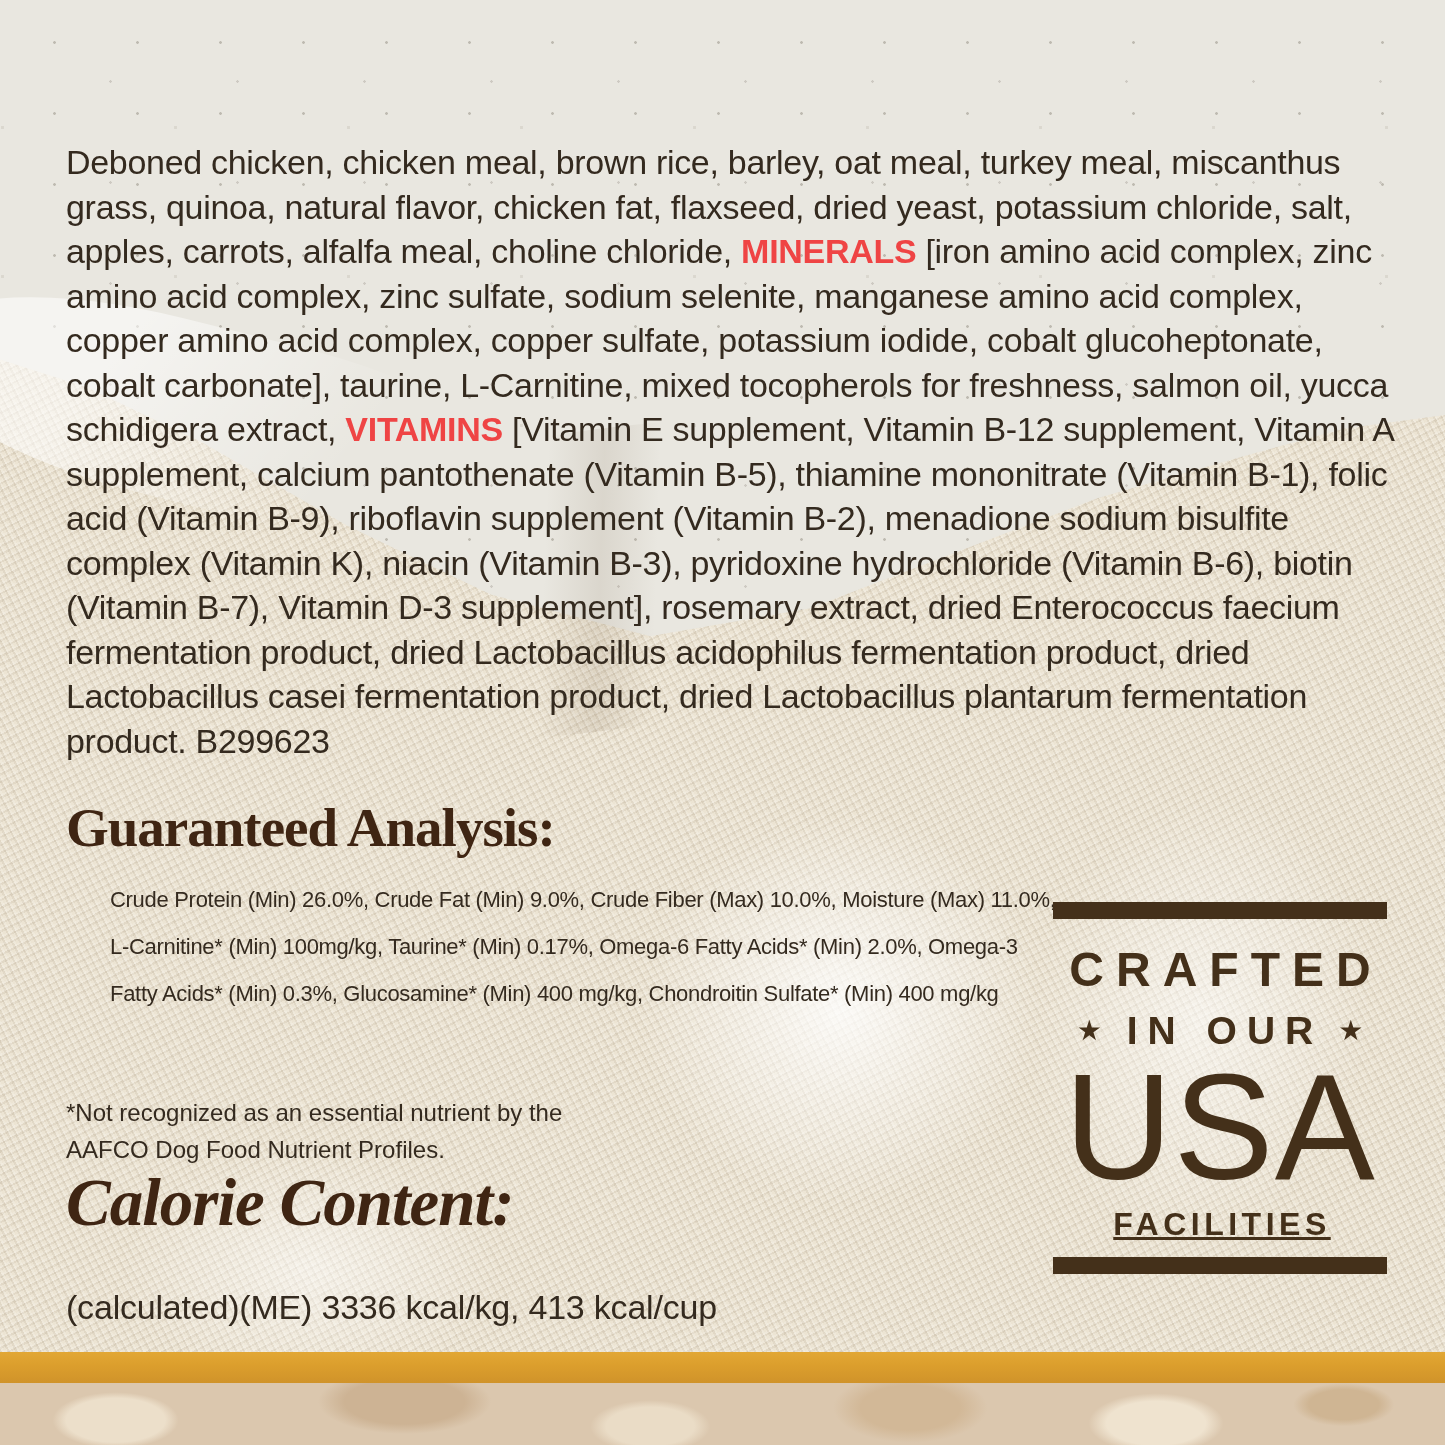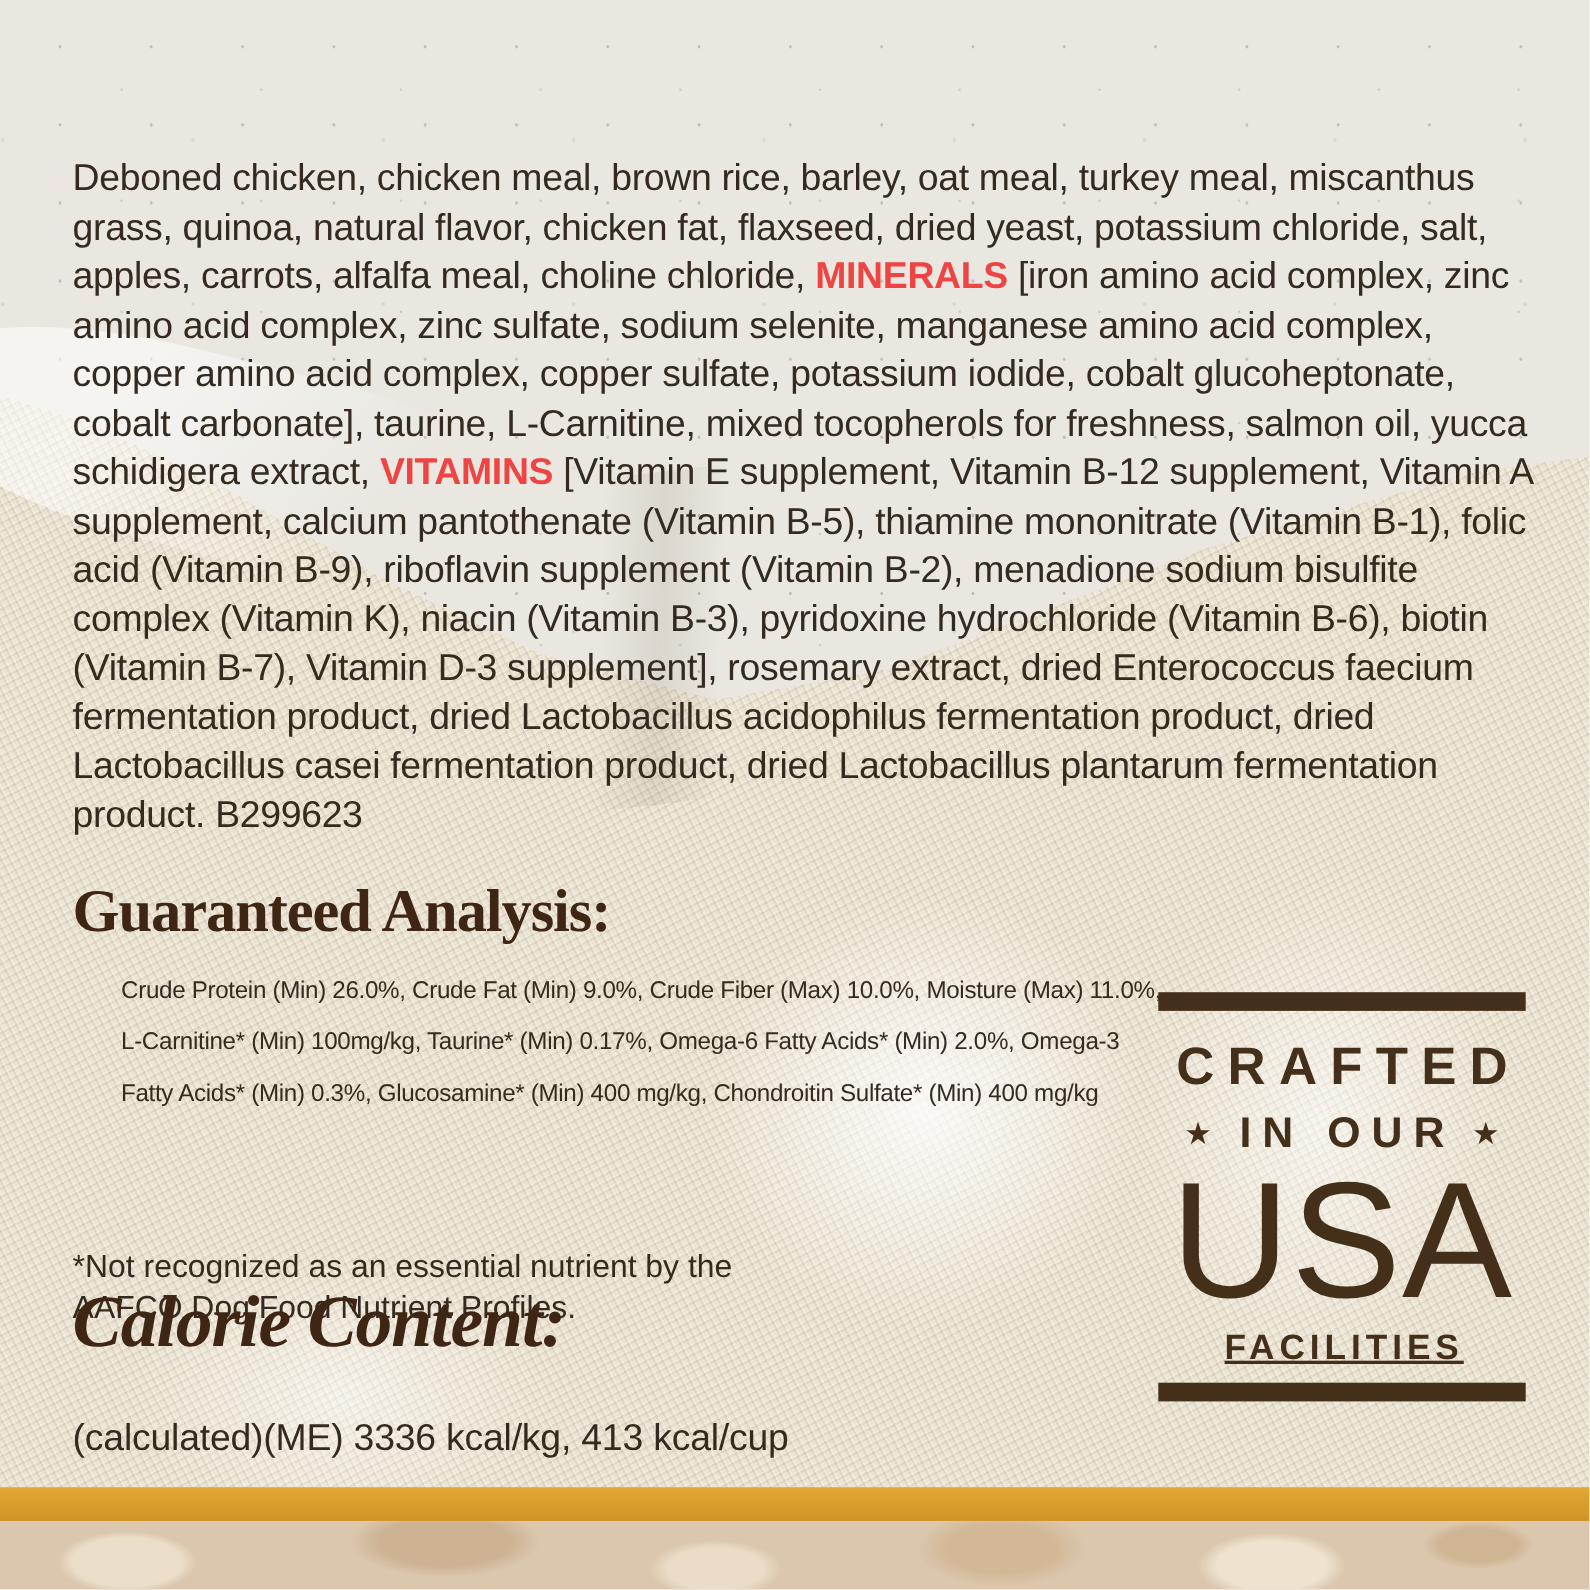--- a/index.html
+++ b/index.html
@@ -48,21 +48,21 @@
       radial-gradient(70px 30px at 93% 35%, #cfb593 0 50%, rgba(0,0,0,0) 72%);}
   
   .abs{position:absolute;}
   h1,h2{font-family:"Liberation Serif","DejaVu Serif",serif;font-weight:700;
     color:var(--heading_brown);letter-spacing:-1px;}
   .ing-heading{left:66px;top:56px;font-size:58px;}
   .ing-body{left:66px;top:140px;width:1330px;font-size:34px;line-height:44.5px;letter-spacing:-.3px;}
   .ing-body .b{font-weight:700;color:#ef4444;}
   .ga-heading{left:66px;top:796px;font-size:55px;}
   .ga-body{left:66px;top:876px;width:950px;font-size:22px;line-height:47px;letter-spacing:-.3px;margin-left:44px;}
-  .footnote{left:66px;top:1094px;font-size:29px;line-height:37px;margin-top:40px;}
+  .footnote{left:66px;top:1094px;font-size:24px;line-height:37px;}
   .cal-heading{left:66px;top:1164px;font-size:67px;font-style:italic;}
   .cal-body{left:66px;top:1288px;width:900px;font-size:34px;letter-spacing:-.2px;}
   
   .usa-badge{left:1008px;top:902px;width:334px;display:flex;flex-direction:column;
     align-items:center;text-align:center;color:var(--badge_brown);margin-left:45px;}
   .badge-bar{width:334px;height:17px;background:var(--badge_brown);}
   .badge-crafted{margin-top:27px;font-size:48px;font-weight:700;letter-spacing:12px;padding-left:12px;line-height:1;}
   .badge-inour-row{margin-top:17px;display:flex;align-items:center;justify-content:center;gap:15px;line-height:1;}
   .badge-inour{font-size:39px;font-weight:700;letter-spacing:10px;padding-left:10px;}
   .badge-star{font-size:28px;line-height:1;}

